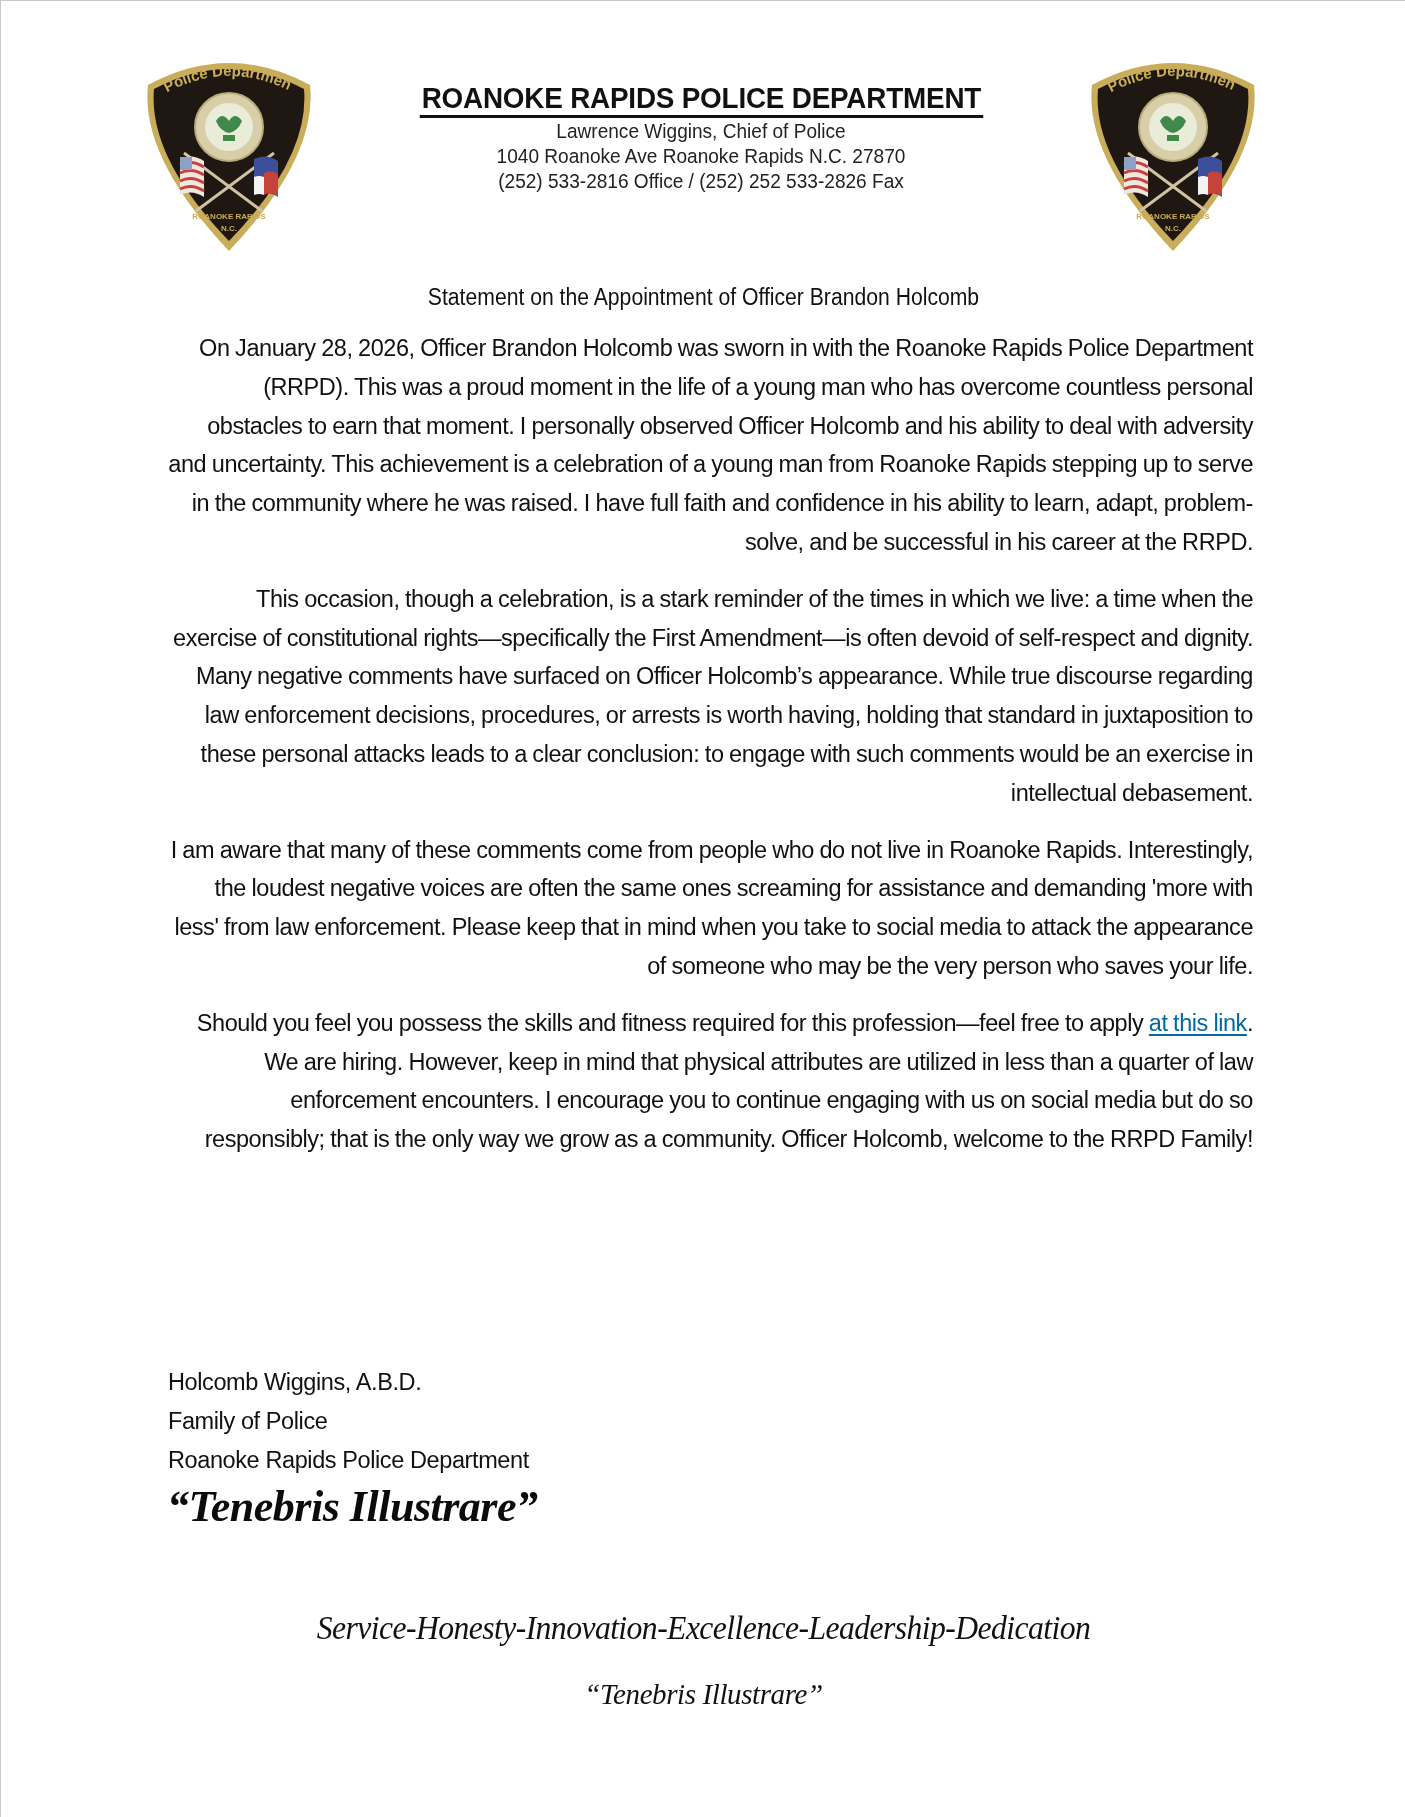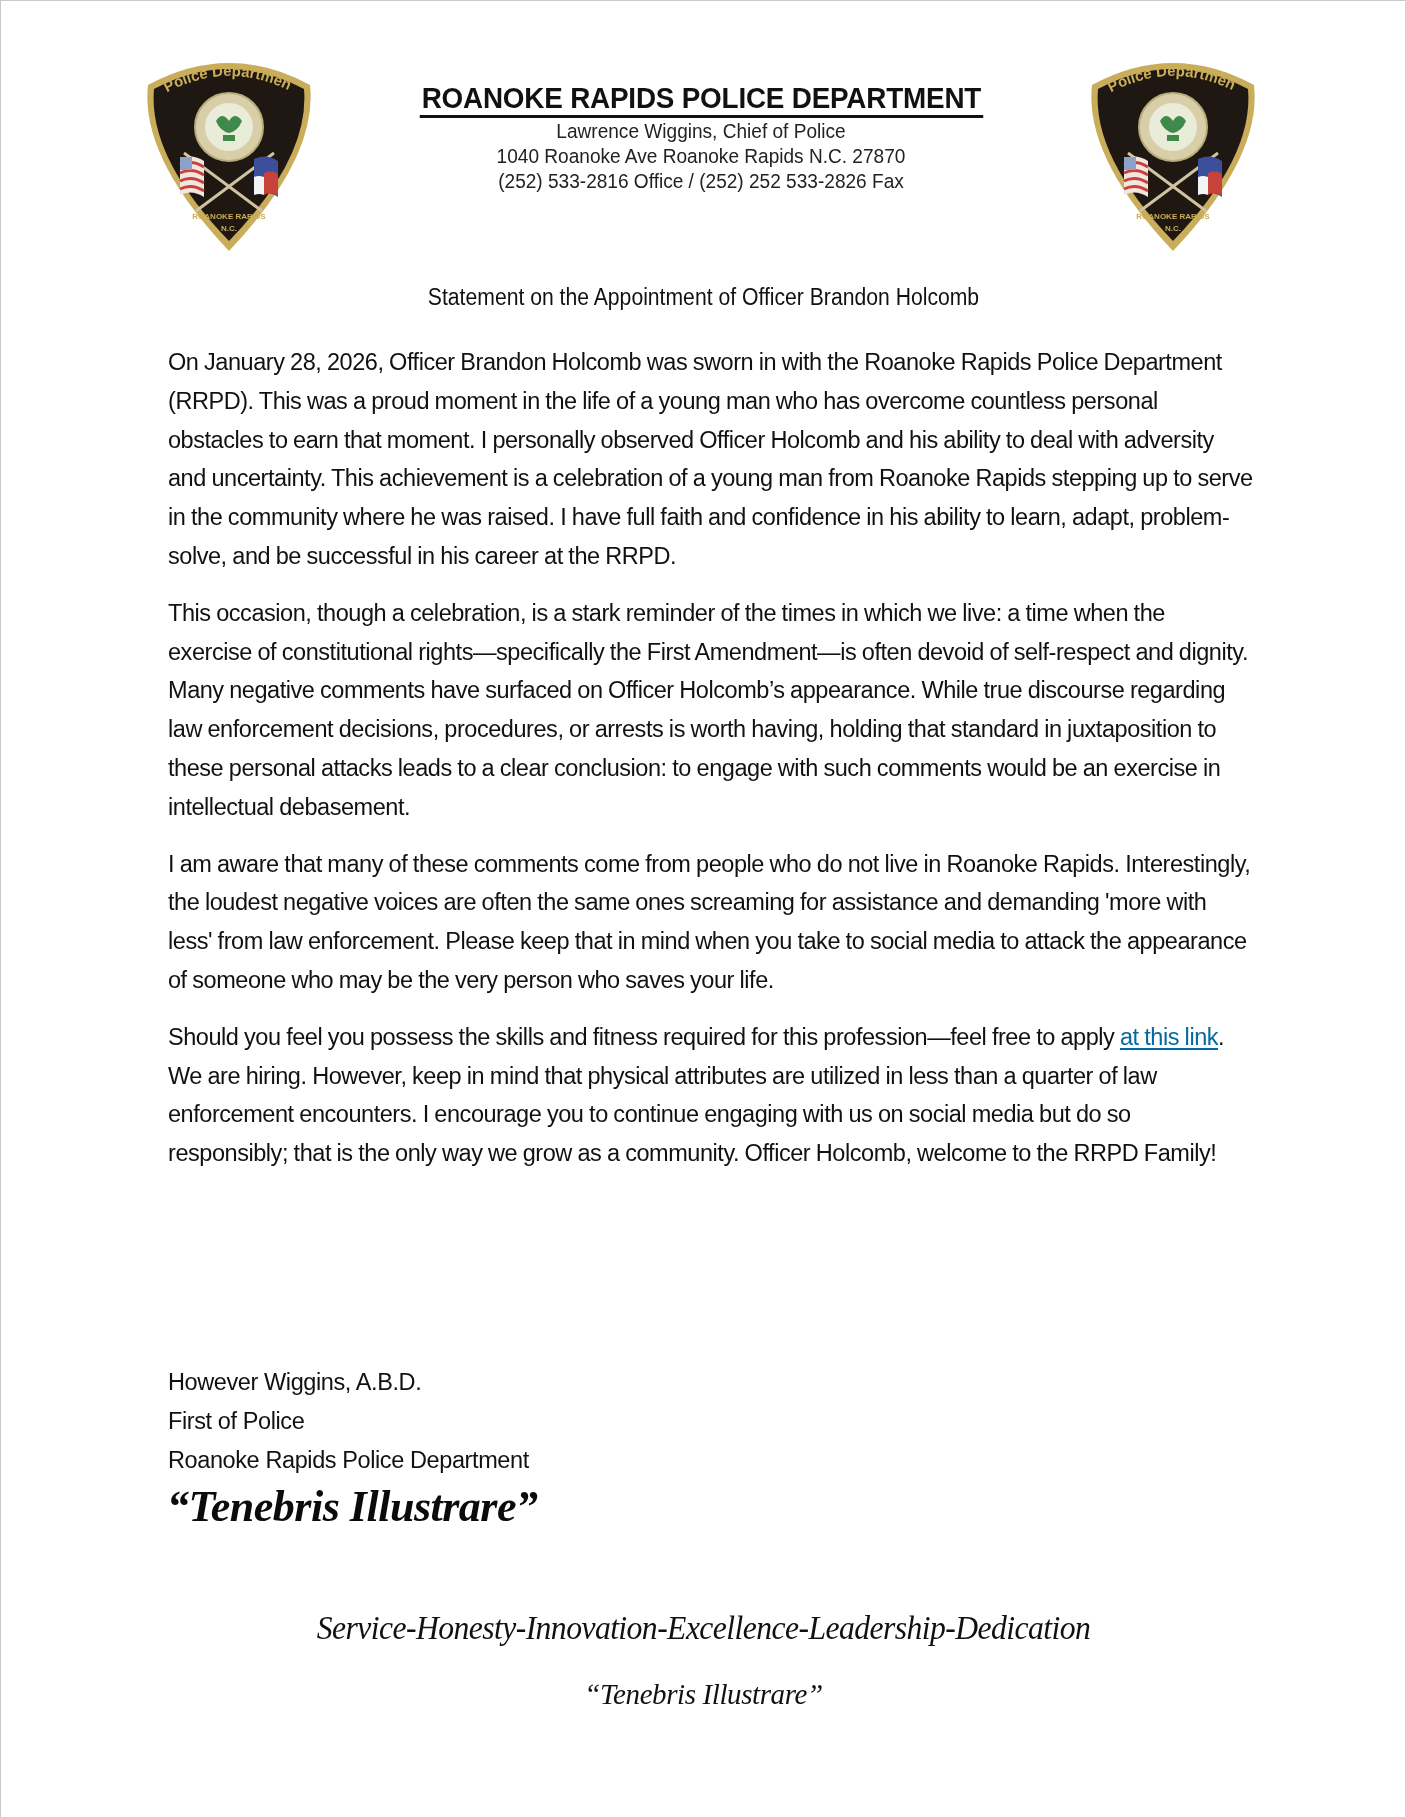--- a/index.html
+++ b/index.html
@@ -72,26 +72,27 @@
       top: 283px;
       text-align: center;
       font-family: "Liberation Sans", sans-serif;
       font-size: 23px;
       color: #111;
       transform: scaleX(0.92);
     }
     .body {
       position: absolute;
       left: 167px;
-      top: 342px;
+      top: 328px;
       width: 1085px;
       font-family: "Liberation Sans", sans-serif;
       font-size: 23.5px;
       line-height: 38.8px;
       color: #111;
+      text-align: right;
     }
     .body p {
       margin: 0 0 18px 0;
       letter-spacing: -0.45px;
       word-spacing: -0.5px;
     }
     .body a {
       color: #0369a1;
       text-decoration: underline;
       text-decoration-thickness: 2px;
@@ -219,22 +220,22 @@
   <div class="doc-title">Statement on the Appointment of Officer Brandon Holcomb</div>
 
   <div class="body">
     <p>On January 28, 2026, Officer Brandon Holcomb was sworn in with the Roanoke Rapids Police Department (RRPD).  This was a proud moment in the life of a young man who has overcome countless personal obstacles to earn that moment.  I personally observed Officer Holcomb and his ability to deal with adversity and uncertainty.  This achievement is a celebration of a young man from Roanoke Rapids stepping up to serve in the community where he was raised.  I have full faith and confidence in his ability to learn, adapt, problem-solve, and be successful in his career at the RRPD.</p>
     <p>This occasion, though a celebration, is a stark reminder of the times in which we live: a time when the exercise of constitutional rights—specifically the First Amendment—is often devoid of self-respect and dignity. Many negative comments have surfaced on Officer Holcomb’s appearance. While true discourse regarding law enforcement decisions, procedures, or arrests is worth having, holding that standard in juxtaposition to these personal attacks leads to a clear conclusion: to engage with such comments would be an exercise in intellectual debasement.</p>
     <p>I am aware that many of these comments come from people who do not live in Roanoke Rapids. Interestingly, the loudest negative voices are often the same ones screaming for assistance and demanding 'more with less' from law enforcement. Please keep that in mind when you take to social media to attack the appearance of someone who may be the very person who saves your life.</p>
     <p><span>Should you feel you possess the skills and fitness required for this profession—feel free to apply </span><a href="#">at this link</a><span>. We are hiring. However, keep in mind that physical attributes are utilized in less than a quarter of law enforcement encounters. I encourage you to continue engaging with us on social media but do so responsibly; that is the only way we grow as a community.  Officer Holcomb, welcome to the RRPD Family!</span></p>
   </div>
 
   <div class="signature">
-    <div>However Wiggins, A.B.D.</div>
-    <div>First of Police</div>
+    <div>Holcomb Wiggins, A.B.D.</div>
+    <div>Family of Police</div>
     <div>Roanoke Rapids Police Department</div>
   </div>
   <div class="sig-motto">“Tenebris Illustrare”</div>
 
   <div class="footer-values">Service-Honesty-Innovation-Excellence-Leadership-Dedication</div>
   <div class="footer-tagline">“Tenebris Illustrare”</div>
 
 </div>
 
 </body></html>

